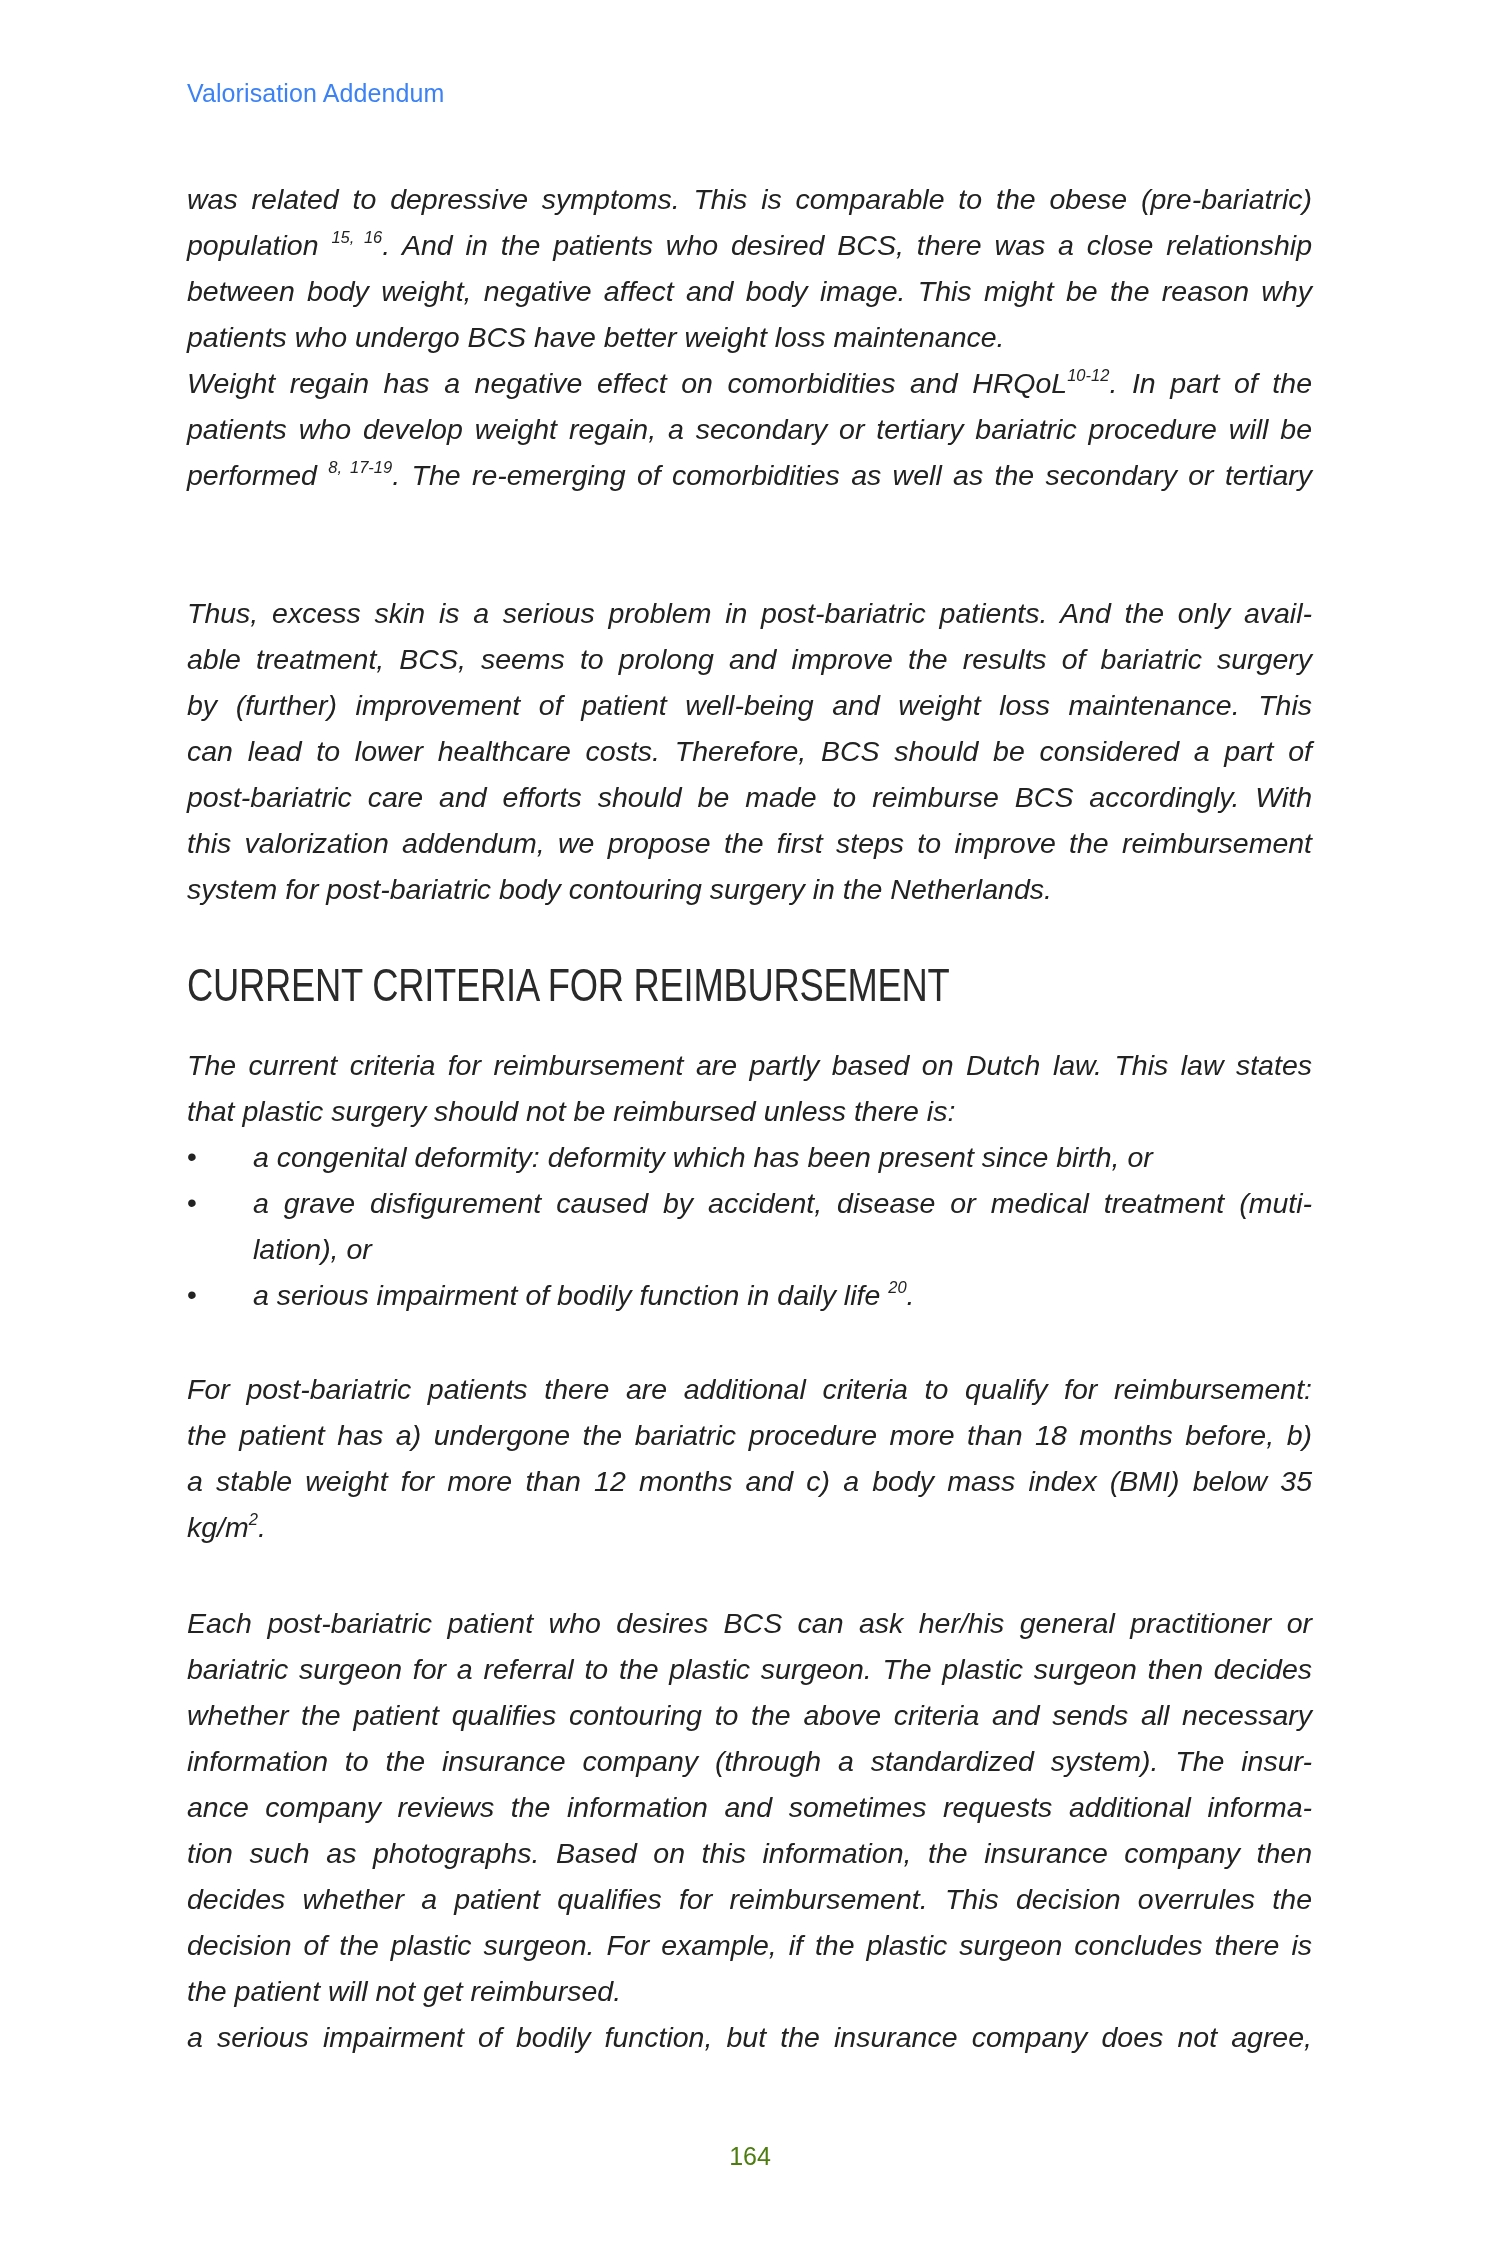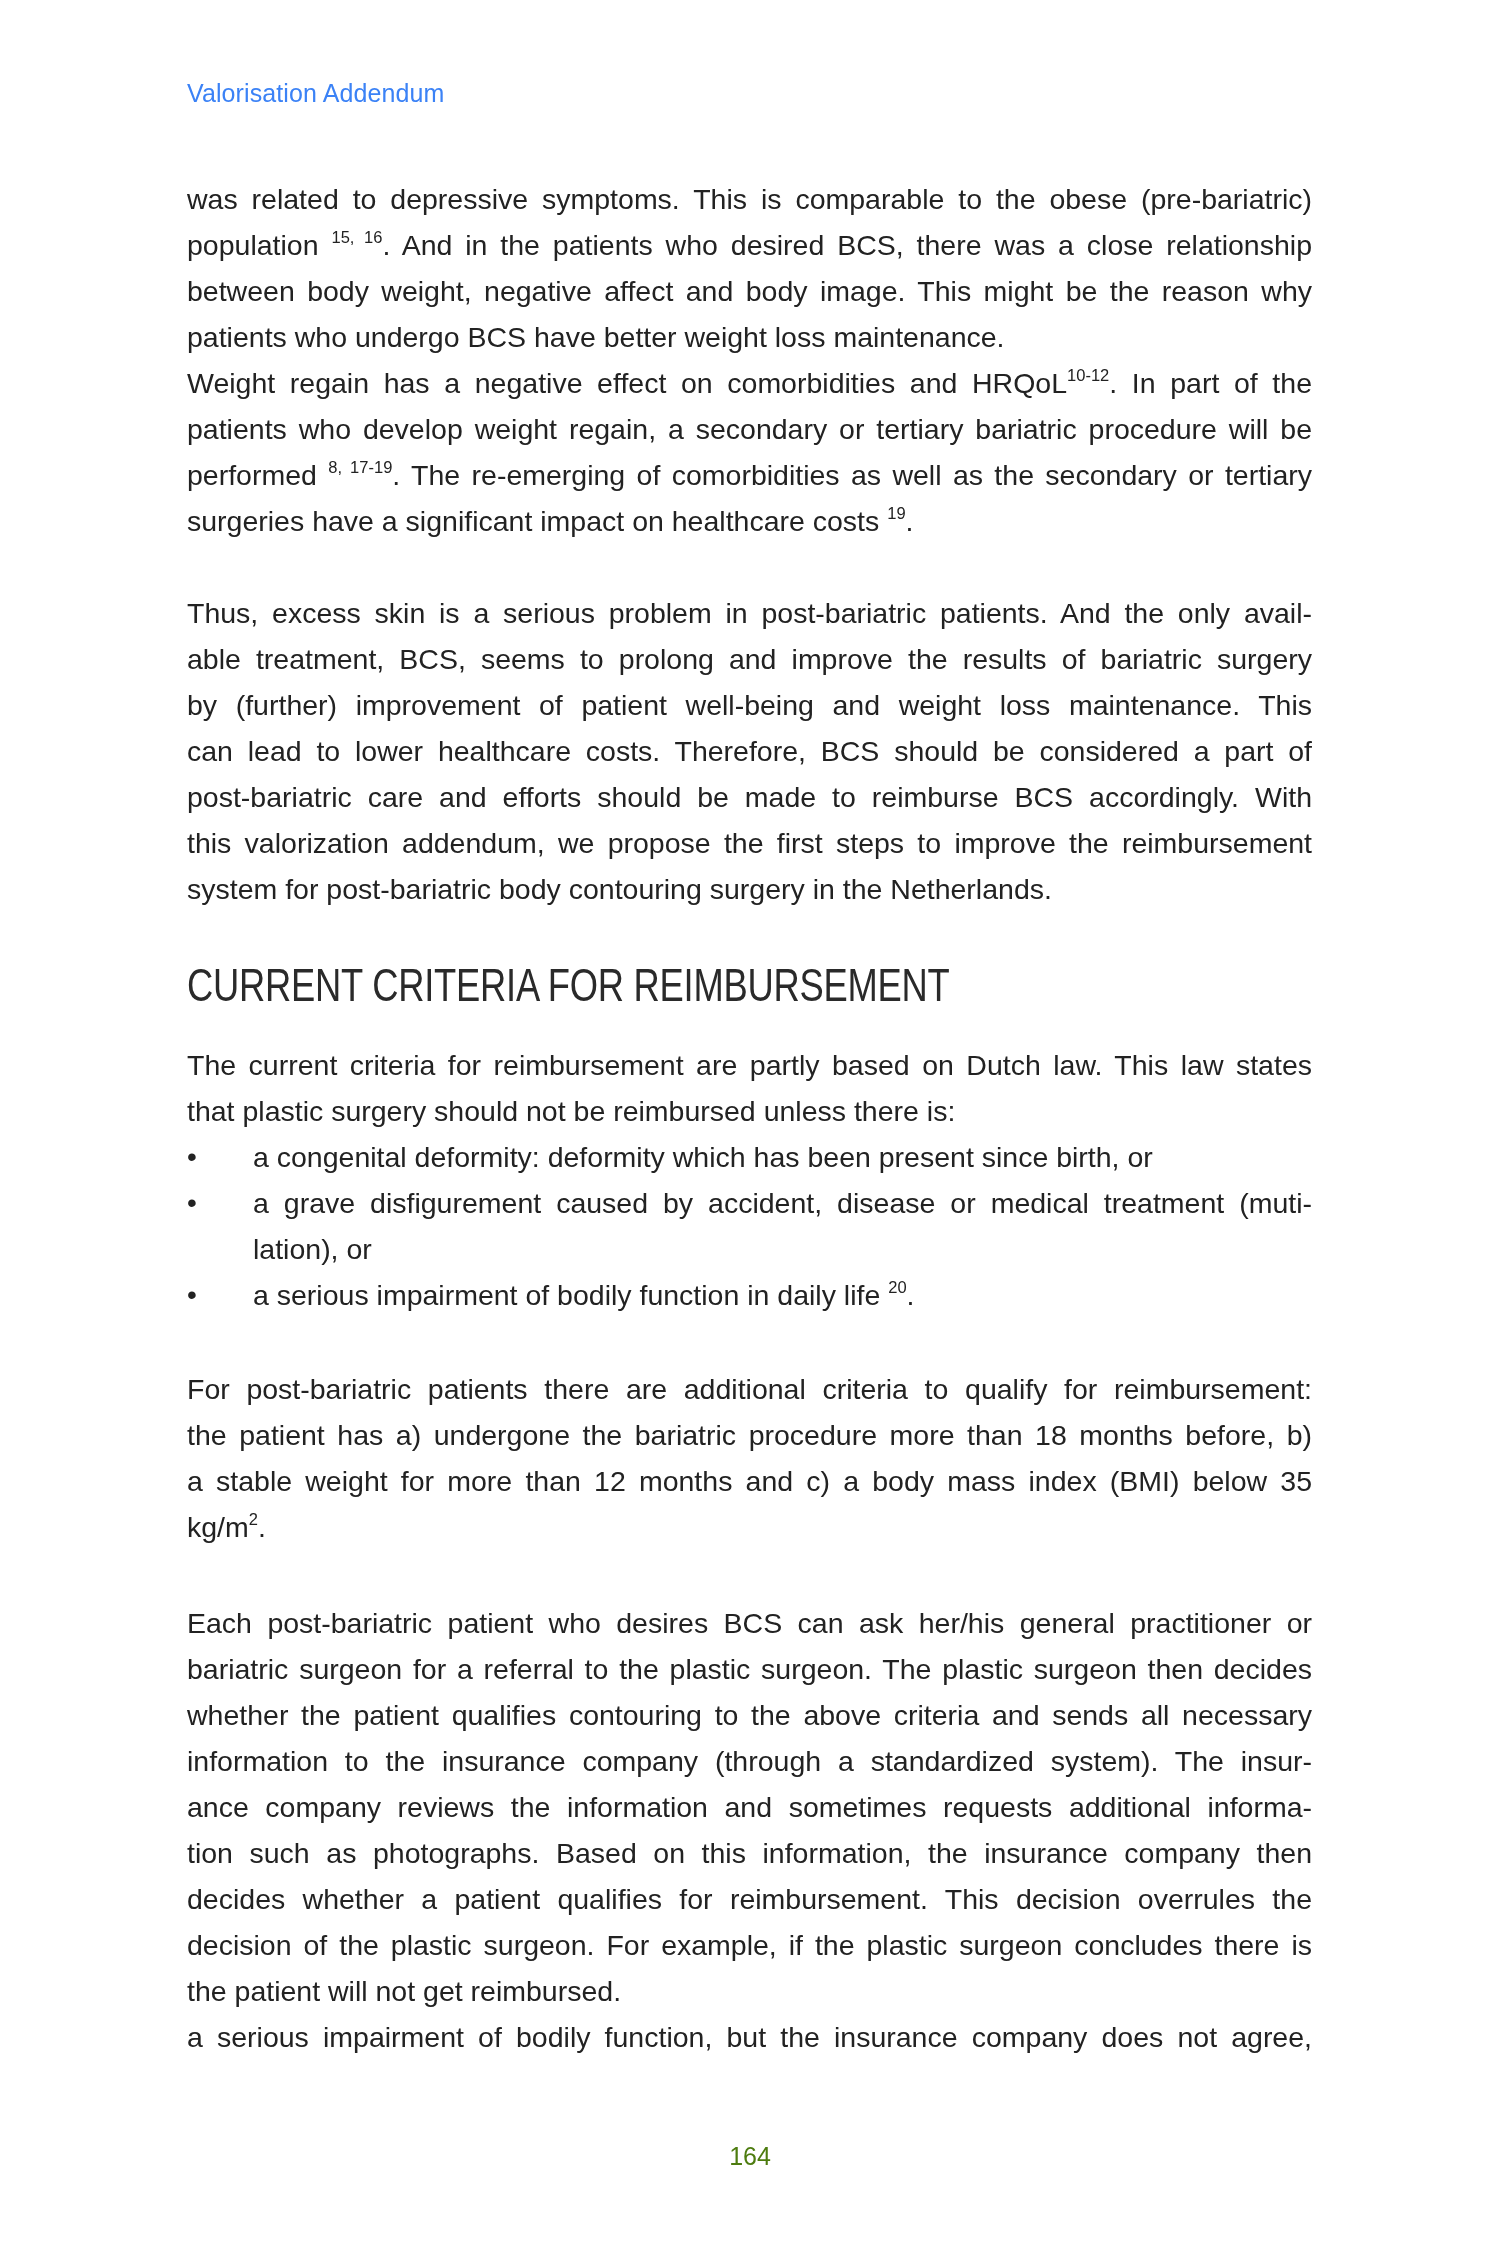--- a/index.html
+++ b/index.html
@@ -1,20 +1,20 @@
 <!DOCTYPE html>
 <html><head>
 <meta charset="utf-8">
 <style>
   html, body { margin: 0; padding: 0; background: #ffffff; }
   body { width: 1500px; height: 2250px; position: relative; overflow: hidden;
          font-family: "Liberation Sans", sans-serif; color: #222222; }
   .running-header { position: absolute; left: 187px; top: 78px; font-size: 25px; line-height: 30px; color: #3b82f6; letter-spacing: 0.1px; }
   .block { position: absolute; left: 187px; width: 1125px; font-size: 28.5px; line-height: 46px; }
-  .line { display: block; height: 46px; white-space: nowrap; text-align: justify; text-align-last: justify; }
+  .line { display: block; height: 46px; white-space: nowrap; text-align: justify; text-align-last: justify; font-style: italic; }
   .line.last { text-align: left; text-align-last: left; }
   sup { font-size: 58%; vertical-align: 0; position: relative; top: -0.75em; line-height: 0; }
   .heading { position: absolute; left: 187px; top: 962px; font-size: 46px; line-height: 46px; font-weight: normal;
              margin: 0; white-space: nowrap; transform: scaleX(0.79); transform-origin: 0 0; color: #2a2a2a; letter-spacing: -0.3px; }
   .bullet-row { position: relative; height: 46px; }
   .bullet-dot { position: absolute; left: 0; top: 0; width: 20px; font-size: 28px; line-height: 46px; }
   .bullet-text { position: absolute; left: 66px; width: 1059px; }
   .page-number { position: absolute; left: 0; width: 1500px; top: 2141px; text-align: center; font-size: 25px; line-height: 30px; color: #4d7c0f; }
 </style>
 </head>
@@ -23,21 +23,20 @@
 <div class="running-header">Valorisation Addendum</div>
 
 <div class="block" id="p1" style="top:176px">
     <span class="line"><span>was related to depressive symptoms.  This is comparable to the obese (pre-bariatric)</span></span>
     <span class="line"><span>population </span><sup>15, 16</sup><span>. And in the patients who desired BCS, there was a close relationship</span></span>
     <span class="line"><span>between body weight, negative affect and body image. This might be the reason why</span></span>
     <span class="line last"><span>patients who undergo BCS have better weight loss maintenance.</span></span>
     <span class="line"><span>Weight regain has a negative effect on comorbidities and HRQoL</span><sup>10-12</sup><span>. In part of the</span></span>
     <span class="line"><span>patients who develop weight regain, a secondary or tertiary bariatric procedure will be</span></span>
     <span class="line"><span>performed </span><sup>8, 17-19</sup><span>. The re-emerging of comorbidities as well as the secondary or tertiary</span></span>
-    <span class="line last"><span>surgeries have a significant impact on healthcare costs </span><sup>19</sup><span>.</span></span>
   </div>
 <div class="block" id="p2" style="top:590px">
     <span class="line"><span>Thus, excess skin is a serious problem in post-bariatric patients. And the only avail-</span></span>
     <span class="line"><span>able treatment, BCS, seems to prolong and improve the results of bariatric surgery</span></span>
     <span class="line"><span>by (further) improvement of patient well-being and weight loss maintenance. This</span></span>
     <span class="line"><span>can lead to lower healthcare costs. Therefore, BCS should be considered a part of</span></span>
     <span class="line"><span>post-bariatric care and efforts should be made to reimburse BCS accordingly. With</span></span>
     <span class="line"><span>this valorization addendum, we propose the first steps to improve the reimbursement</span></span>
     <span class="line last"><span>system for post-bariatric body contouring surgery in the Netherlands.</span></span>
   </div>

